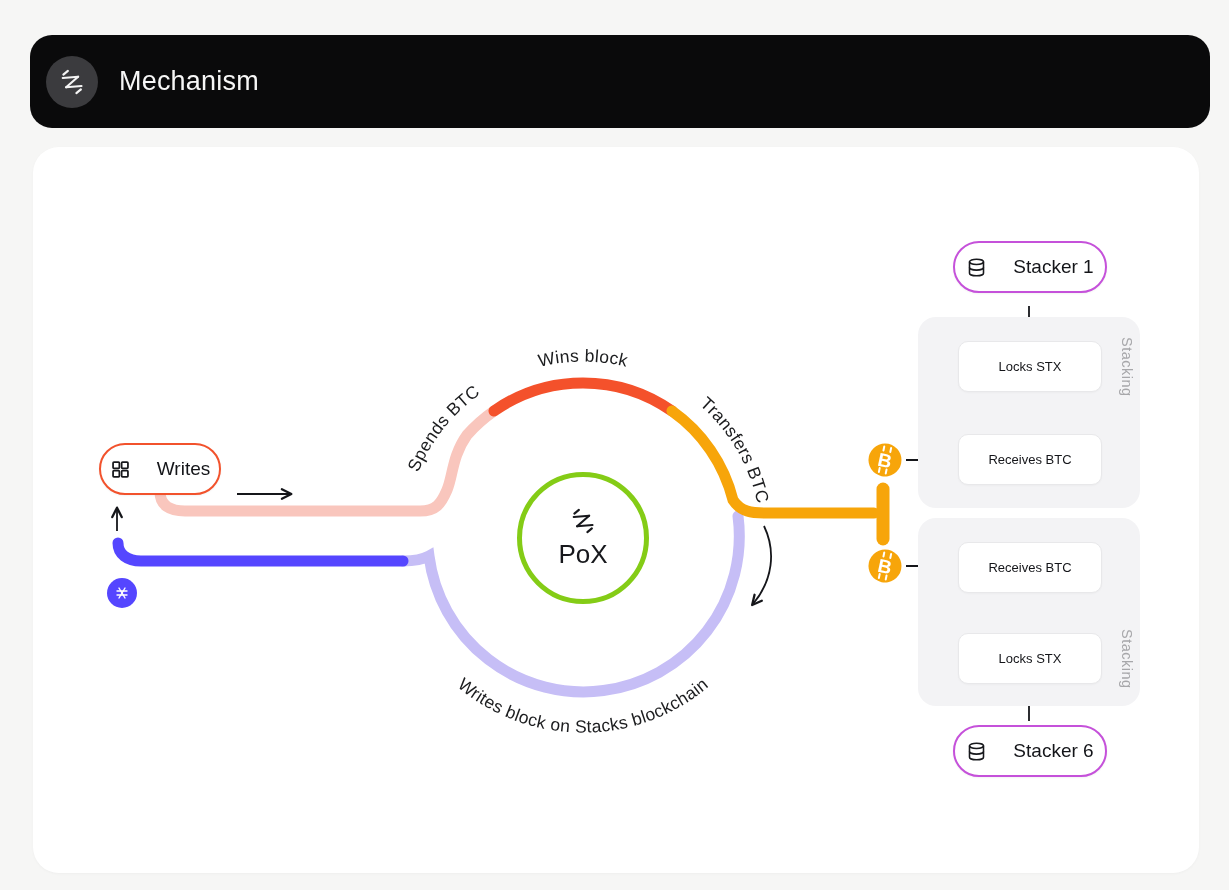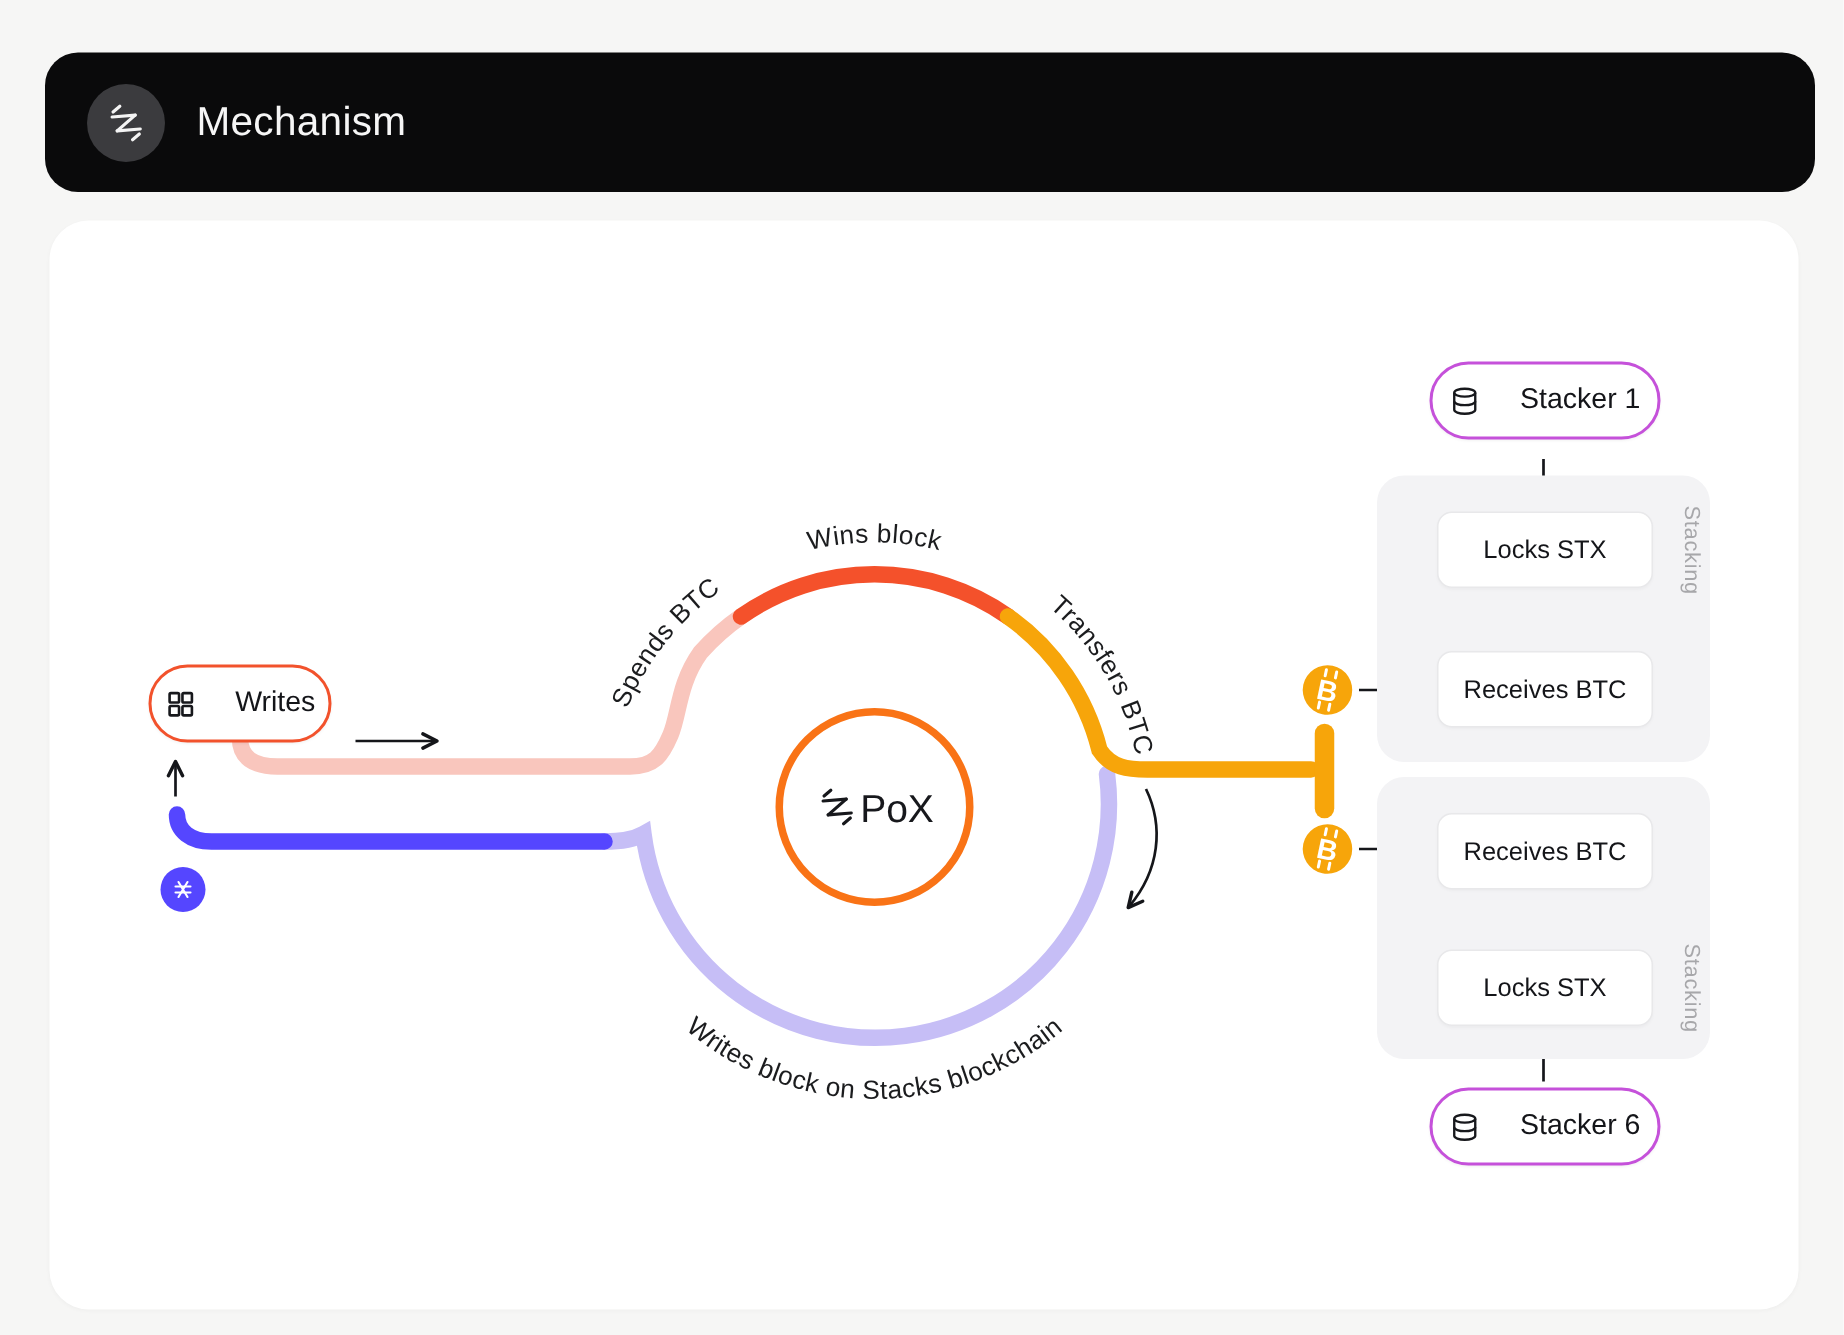--- a/index.html
+++ b/index.html
@@ -1,19 +1,19 @@
 <!DOCTYPE html>
 <html><head>
 <meta charset="utf-8">
 <style>
   *{margin:0;padding:0;box-sizing:border-box}
   html,body{width:1229px;height:890px}
   body{background:#F6F6F5;font-family:"Liberation Sans","DejaVu Sans",sans-serif;position:relative;overflow:hidden;color:#141519}
 
-  .titlebar{position:absolute;left:30px;top:35px;width:1180px;height:93px;background:#0A0A0B;border-radius:22px;display:flex;align-items:center;padding:0 28px}
+  .titlebar{position:absolute;left:30px;top:35px;width:1180px;height:93px;background:#0A0A0B;border-radius:22px;display:flex;align-items:center;padding:0 16px}
   .logo-circle{width:52px;height:52px;border-radius:50%;background:#3B3B3E;display:flex;align-items:center;justify-content:center;color:#F4F4F4;flex:0 0 auto}
   .logo-circle svg{width:30px;height:30px}
   .titlebar h1{color:#F6F6F6;font-size:27px;font-weight:500;margin-left:21px;letter-spacing:.2px}
 
   .card{position:absolute;left:33px;top:147px;width:1166px;height:726px;background:#FFFFFF;border-radius:26px;box-shadow:0 1px 3px rgba(0,0,0,.03)}
 
   svg.diagram{position:absolute;left:0;top:0;width:1229px;height:890px}
   .flow{fill:none;stroke-width:11;stroke-linecap:round}
   .flow2{fill:none;stroke-width:13;stroke-linecap:round}
   .arrow{stroke:#15161A;stroke-width:1.8;fill:none;marker-end:url(#ah)}
@@ -22,29 +22,29 @@
   .pill{position:absolute;background:#fff;display:flex;align-items:center;justify-content:center;gap:26px;border-radius:27px;font-size:19px;color:#141519;box-shadow:0 1px 2px rgba(0,0,0,.05)}
   .pill svg{width:21px;height:21px;flex:0 0 auto}
   .miner{left:99px;top:443px;width:122px;height:52px;border:2px solid #F2522C}
   .stacker{width:154px;height:52px;border:2px solid #C551DA}
   .s1{left:953px;top:241px}
   .s2{left:953px;top:725px}
 
   .panel{position:absolute;left:918px;width:222px;background:#F3F3F5;border-radius:18px}
   .p1{top:317px;height:191px}
   .p2{top:518px;height:188px}
-  .box{position:absolute;left:40px;width:144px;height:51px;background:#fff;border:1px solid #E8E8EA;border-radius:10px;display:flex;align-items:center;justify-content:center;font-size:17px;color:#141519;box-shadow:0 1px 2px rgba(0,0,0,.03)}
+  .box{position:absolute;left:40px;width:144px;height:51px;background:#fff;border:1px solid #E8E8EA;border-radius:10px;display:flex;align-items:center;justify-content:center;font-size:13px;color:#141519;box-shadow:0 1px 2px rgba(0,0,0,.03)}
   .box.t{top:24px}
   .p1 .box.b{top:117px}
   .p2 .box.b{top:115px}
   .side-label{position:absolute;right:4px;width:18px;display:flex;align-items:center;justify-content:center;writing-mode:vertical-rl;color:#A7A7AA;font-size:14.5px;letter-spacing:.5px}
   .p1 .side-label{top:24px;height:51px}
   .p2 .side-label{top:115px;height:51px}
 
-  .pox{position:absolute;left:517px;top:472px;width:132px;height:132px;border:5px solid #f97316;border-radius:50%;display:flex;flex-direction:row;align-items:center;justify-content:center;background:#fff;color:#17181C}
+  .pox{position:absolute;left:517px;top:472px;width:132px;height:132px;border:5px solid #84cc16;border-radius:50%;display:flex;flex-direction:column;align-items:center;justify-content:center;background:#fff;color:#17181C}
   .pox svg{width:30px;height:30px}
   .pox .lbl{font-size:26px;margin-top:3px}
 
   .note{position:absolute;left:146px;top:580px;font-size:16.5px;line-height:25.5px;color:#1A1B1E}
   .note-icon{position:absolute;left:107px;top:578px;width:30px;height:30px;border-radius:50%;background:#5546FF;display:flex;align-items:center;justify-content:center}
   .note-icon svg{width:16px;height:16px}
 </style>
 </head>
 <body>
 

